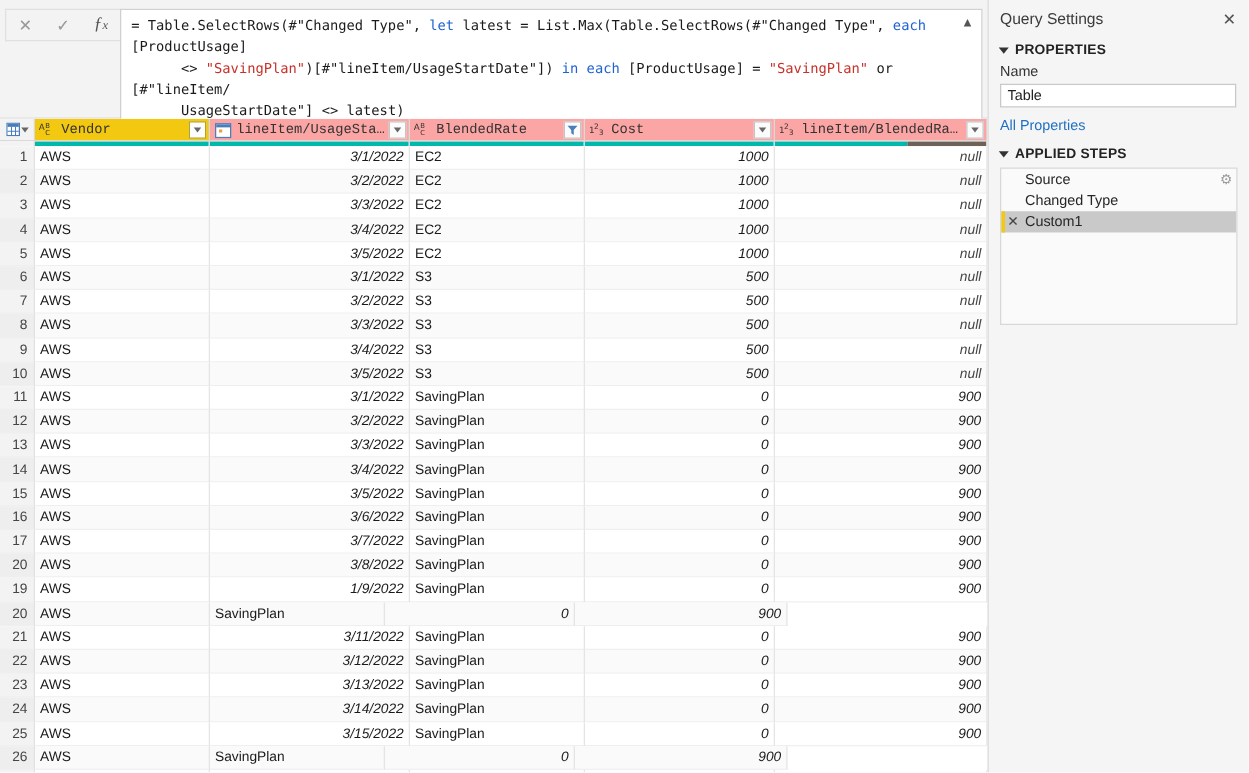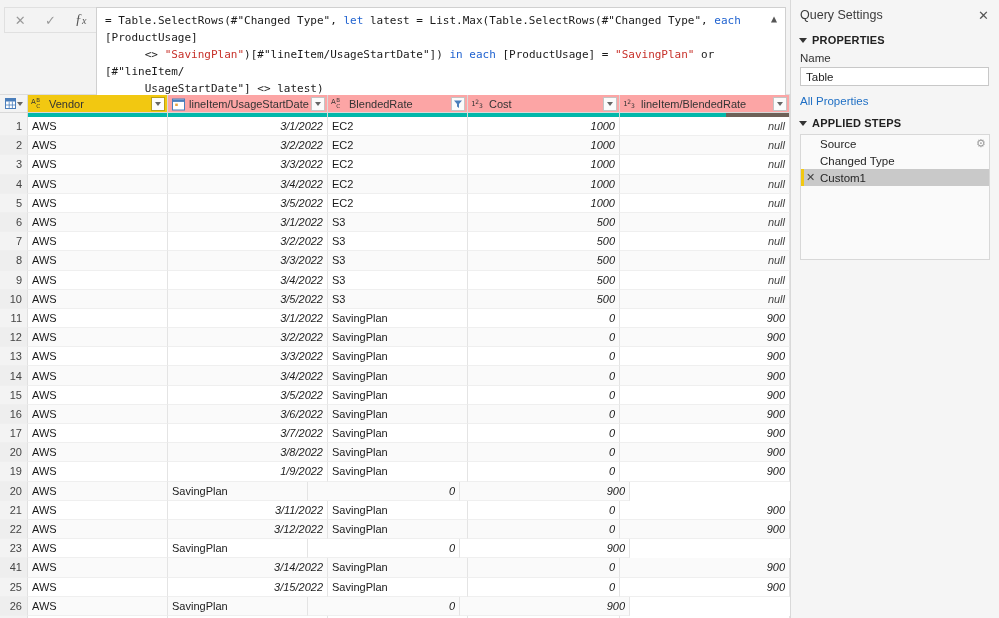--- a/index.html
+++ b/index.html
@@ -55,21 +55,21 @@
 
   
   #grid-header { display: flex; height: 18px; background: #f3f3f3; border-bottom: none; }
   .hcell {
     display: flex; align-items: center; border-right: 1px solid #d9d9d9;
     border-bottom: 1px solid #d9d9d9; background: #fca5a5;
     padding: 0 2px 0 3px; font-size: 11px; color: #333; position: relative;
     overflow: hidden; white-space: nowrap;
   }
   .hcell.sel { background: #f2c811; }
-  .hcell .hlabel { flex: 1; overflow: hidden; text-overflow: ellipsis; padding-left: 3px; }
+  .hcell .hlabel { flex: 1; overflow: hidden; text-overflow: ellipsis; padding-left: 3px; font-family: Liberation Mono, monospace; }
   .hcell .drop {
     width: 14px; height: 14px; flex: 0 0 14px; border: 1px solid #c4c4c4;
     background: #fbfbfb; display: flex; align-items: center; justify-content: center;
     margin-left: 2px; cursor: pointer;
   }
   .hcell.sel .drop { background: #fdfdfd; border-color: #b9a11a; }
   .caret { width: 0; height: 0; border-left: 3px solid transparent; border-right: 3px solid transparent; border-top: 4px solid #666; }
 
   
   .ticon { flex: 0 0 15px; width: 15px; height: 14px; display: block; }
@@ -456,26 +456,27 @@
             <div class="rownum">22</div>
             <div class="cell c0">AWS</div>
             <div class="cell c1 num">3/12/2022</div>
             <div class="cell c2">SavingPlan</div>
             <div class="cell c3 num">0</div>
             <div class="cell c4 num">900</div>
           </div>
           <div class="grid-row">
             <div class="rownum">23</div>
             <div class="cell c0">AWS</div>
-            <div class="cell c2">SavingPlan</div>
-            <div class="cell c3 num">0</div>
-            <div class="cell c4 num">900</div>
-          </div>
-          <div class="grid-row">
-            <div class="rownum">41</div>
+            <div class="cell c1 num">3/13/2022</div>
+            <div class="cell c2">SavingPlan</div>
+            <div class="cell c3 num">0</div>
+            <div class="cell c4 num">900</div>
+          </div>
+          <div class="grid-row">
+            <div class="rownum">24</div>
             <div class="cell c0">AWS</div>
             <div class="cell c1 num">3/14/2022</div>
             <div class="cell c2">SavingPlan</div>
             <div class="cell c3 num">0</div>
             <div class="cell c4 num">900</div>
           </div>
           <div class="grid-row">
             <div class="rownum">25</div>
             <div class="cell c0">AWS</div>
             <div class="cell c1 num">3/15/2022</div>

